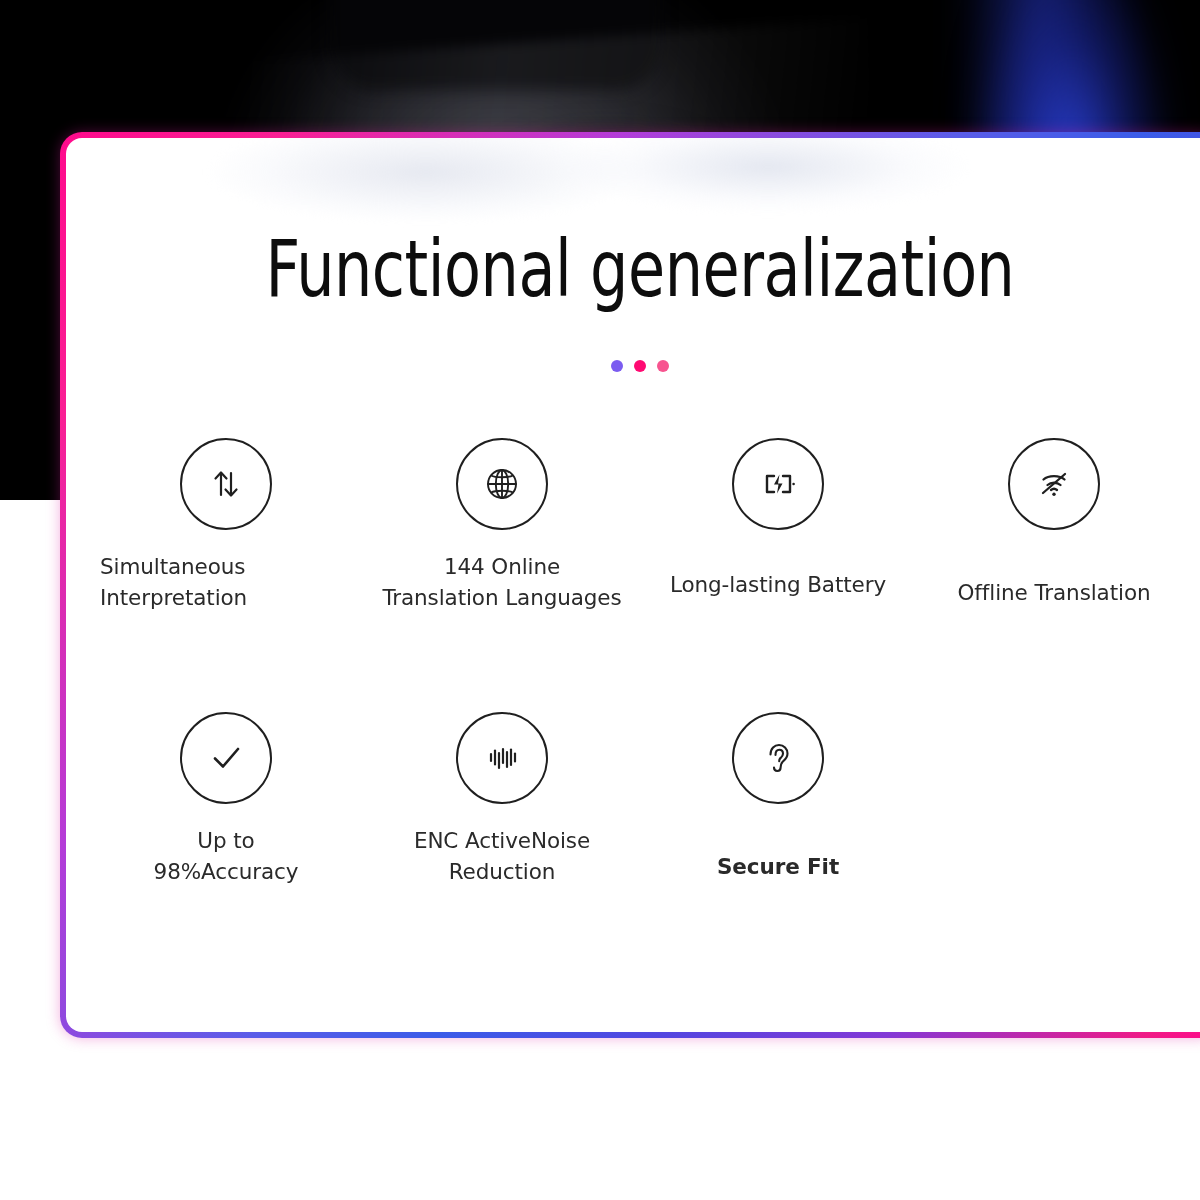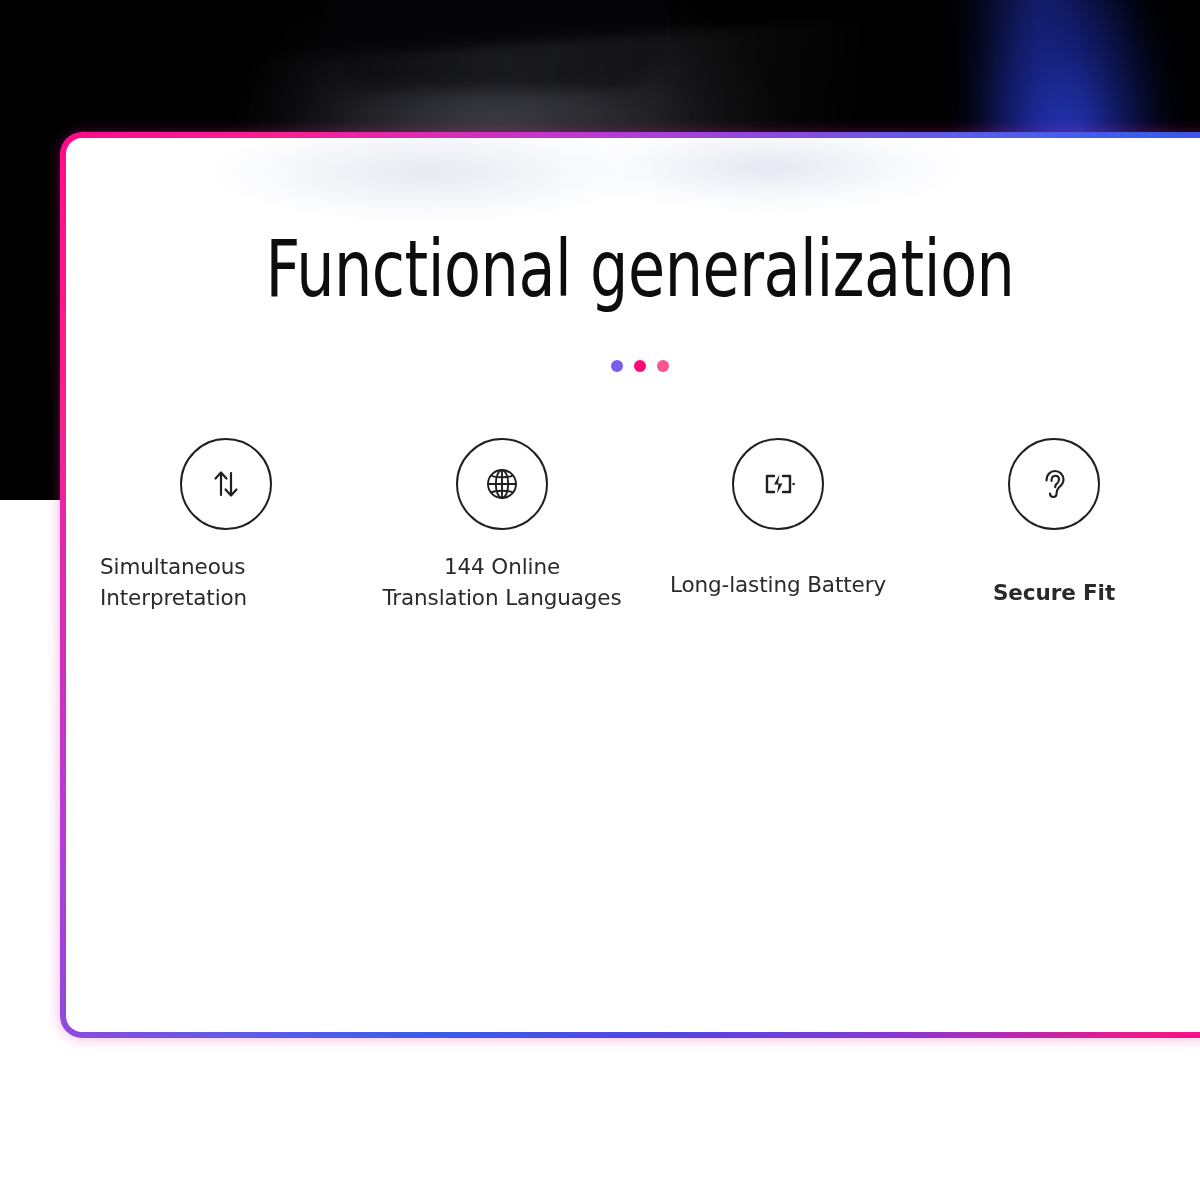--- a/index.html
+++ b/index.html
@@ -276,22 +276,58 @@
             <svg width="48" height="48" viewBox="0 0 48 48" fill="none" stroke="#1f1f1f" stroke-width="2.4" stroke-linecap="round" stroke-linejoin="round">
               <path d="M20 16 L13 16 L13 32 L20 32"></path>
               <path d="M29 16 L36 16 L36 32 L29 32"></path>
               <path d="M25.5 14.5 L20 24.5 L24.5 24.5 L23 33.5 L28.5 23.5 L24 23.5 Z" fill="#1f1f1f" stroke="none"></path>
               <circle cx="39.6" cy="24" r="1.3" fill="#1f1f1f" stroke="none"></circle>
             </svg>
           </div>
           <div class="feature-label">Long-lasting Battery</div>
         </div>
 
-
-
+        <div class="feature f-4 row2">
+          <div class="icon-ring">
+            <svg width="48" height="48" viewBox="0 0 48 48" fill="none" stroke="#1f1f1f" stroke-width="2.3" stroke-linecap="round" stroke-linejoin="round">
+              <path d="M13.5 19.5 C18.5 15, 29.5 15, 34.5 19.5"></path>
+              <path d="M17.5 25 C21 22, 27 22, 30.5 25"></path>
+              <path d="M21 30 C22.7 28.6, 25.3 28.6, 27 30"></path>
+              <circle cx="24" cy="34.2" r="1.7" fill="#1f1f1f" stroke="none"></circle>
+              <line x1="13" y1="33" x2="35" y2="14"></line>
+            </svg>
+          </div>
+          <div class="feature-label">Offline Translation</div>
+        </div>
+
+        <div class="feature f-5 row2">
+          <div class="icon-ring">
+            <svg width="48" height="48" viewBox="0 0 48 48" fill="none" stroke="#1f1f1f" stroke-width="2.6" stroke-linecap="round" stroke-linejoin="round">
+              <path d="M13 24.5 L21 32.5 L36 15"></path>
+            </svg>
+          </div>
+          <div class="feature-label">Up to
+98%Accuracy</div>
+        </div>
+
+        <div class="feature f-6 row2">
+          <div class="icon-ring">
+            <svg width="48" height="48" viewBox="0 0 48 48" fill="none" stroke="#1f1f1f" stroke-width="2.2" stroke-linecap="round">
+              <line x1="13" y1="20" x2="13" y2="27"></line>
+              <line x1="17" y1="16.5" x2="17" y2="30.5"></line>
+              <line x1="21" y1="19" x2="21" y2="34"></line>
+              <line x1="25" y1="15" x2="25" y2="29"></line>
+              <line x1="29" y1="18" x2="29" y2="33"></line>
+              <line x1="33" y1="15.5" x2="33" y2="31"></line>
+              <line x1="37" y1="19.5" x2="37" y2="27.5"></line>
+            </svg>
+          </div>
+          <div class="feature-label">ENC ActiveNoise
+Reduction</div>
+        </div>
 
         <div class="feature f-7 row2">
           <div class="icon-ring">
             <svg width="48" height="48" viewBox="0 0 48 48" fill="none" stroke="#1f1f1f" stroke-width="2.1" stroke-linecap="round" stroke-linejoin="round">
               <path d="M16.5 20.5 C16.5 14.5, 20.5 11, 25 11 C29.8 11, 33.5 14.6, 33.5 19.5 C33.5 24, 30.5 26, 28.5 28 C26.8 29.7, 26.6 31.5, 26.6 33.5 C26.6 35.6, 25.2 37, 23.3 37 C21.4 37, 20 35.5, 20 33.6"></path>
               <path d="M21.5 21 C21.5 17.8, 23 15.8, 25.3 15.8 C27.6 15.8, 29 17.6, 29 19.8 C29 22.2, 27.3 23.4, 26 24.6"></path>
               <path d="M25.2 27.2 C25.2 25.8, 25.6 25, 26 24.6"></path>
             </svg>
           </div>
           <div class="feature-label">Secure Fit</div>

